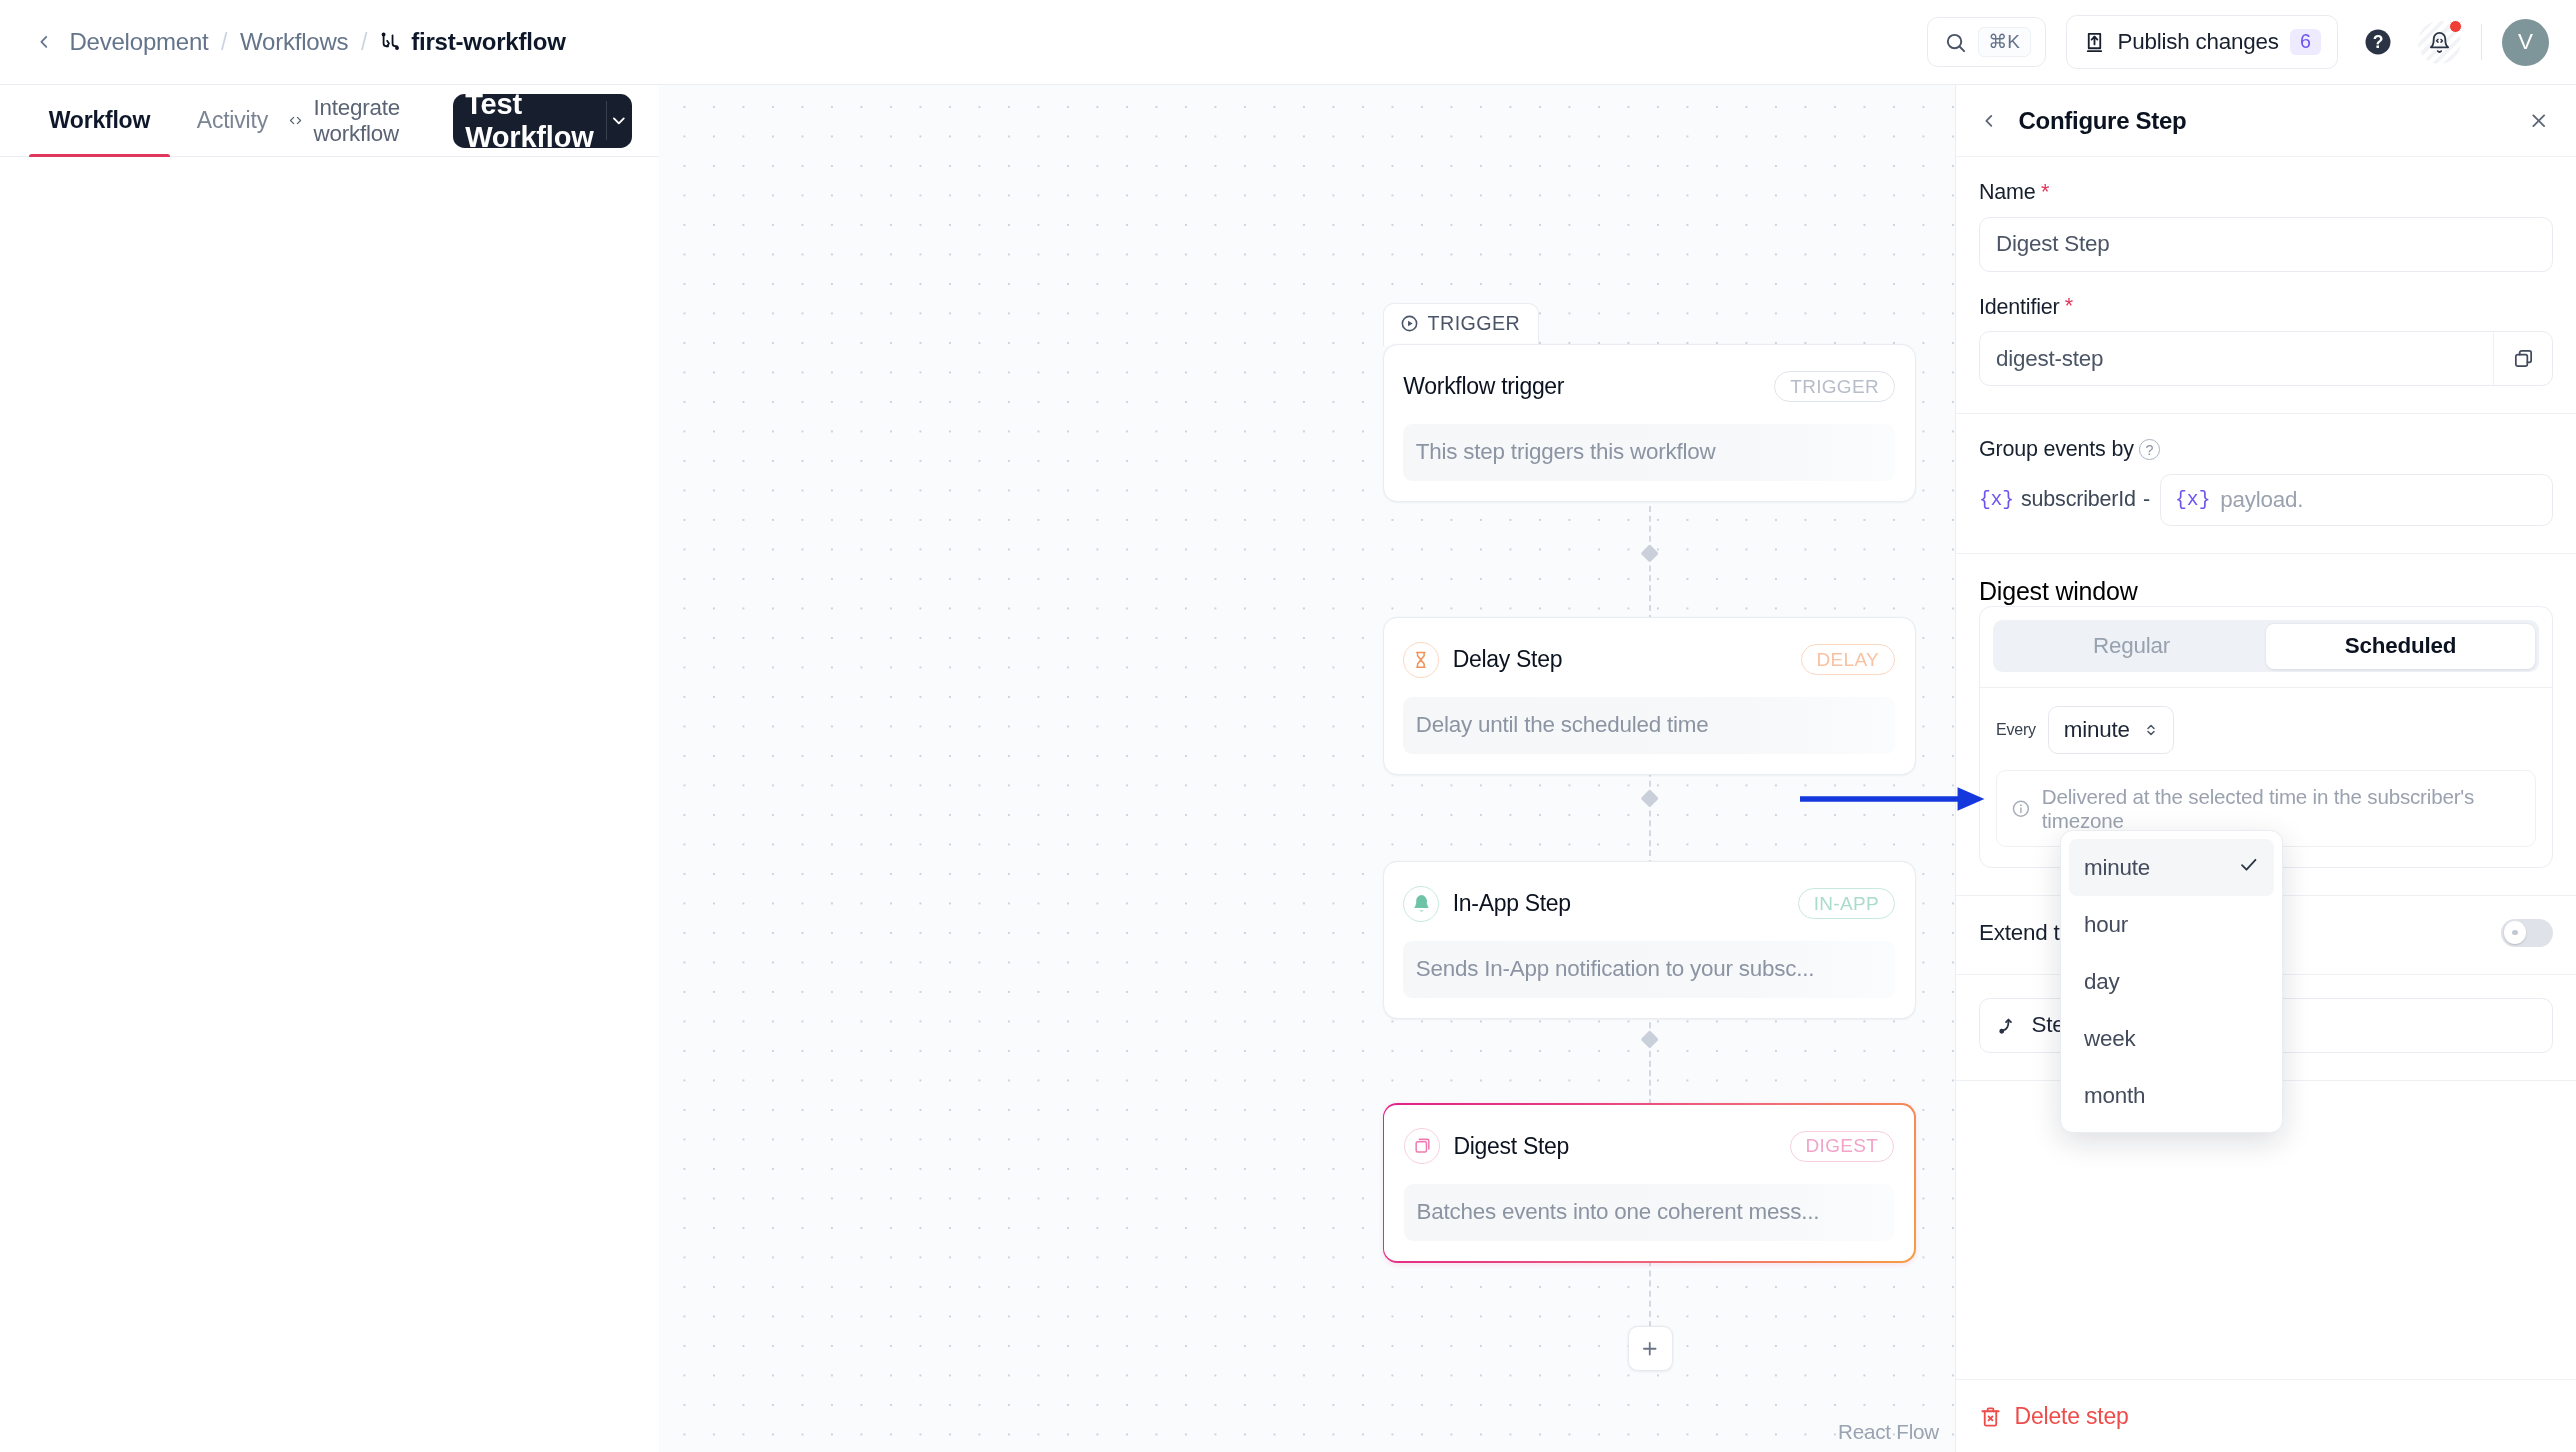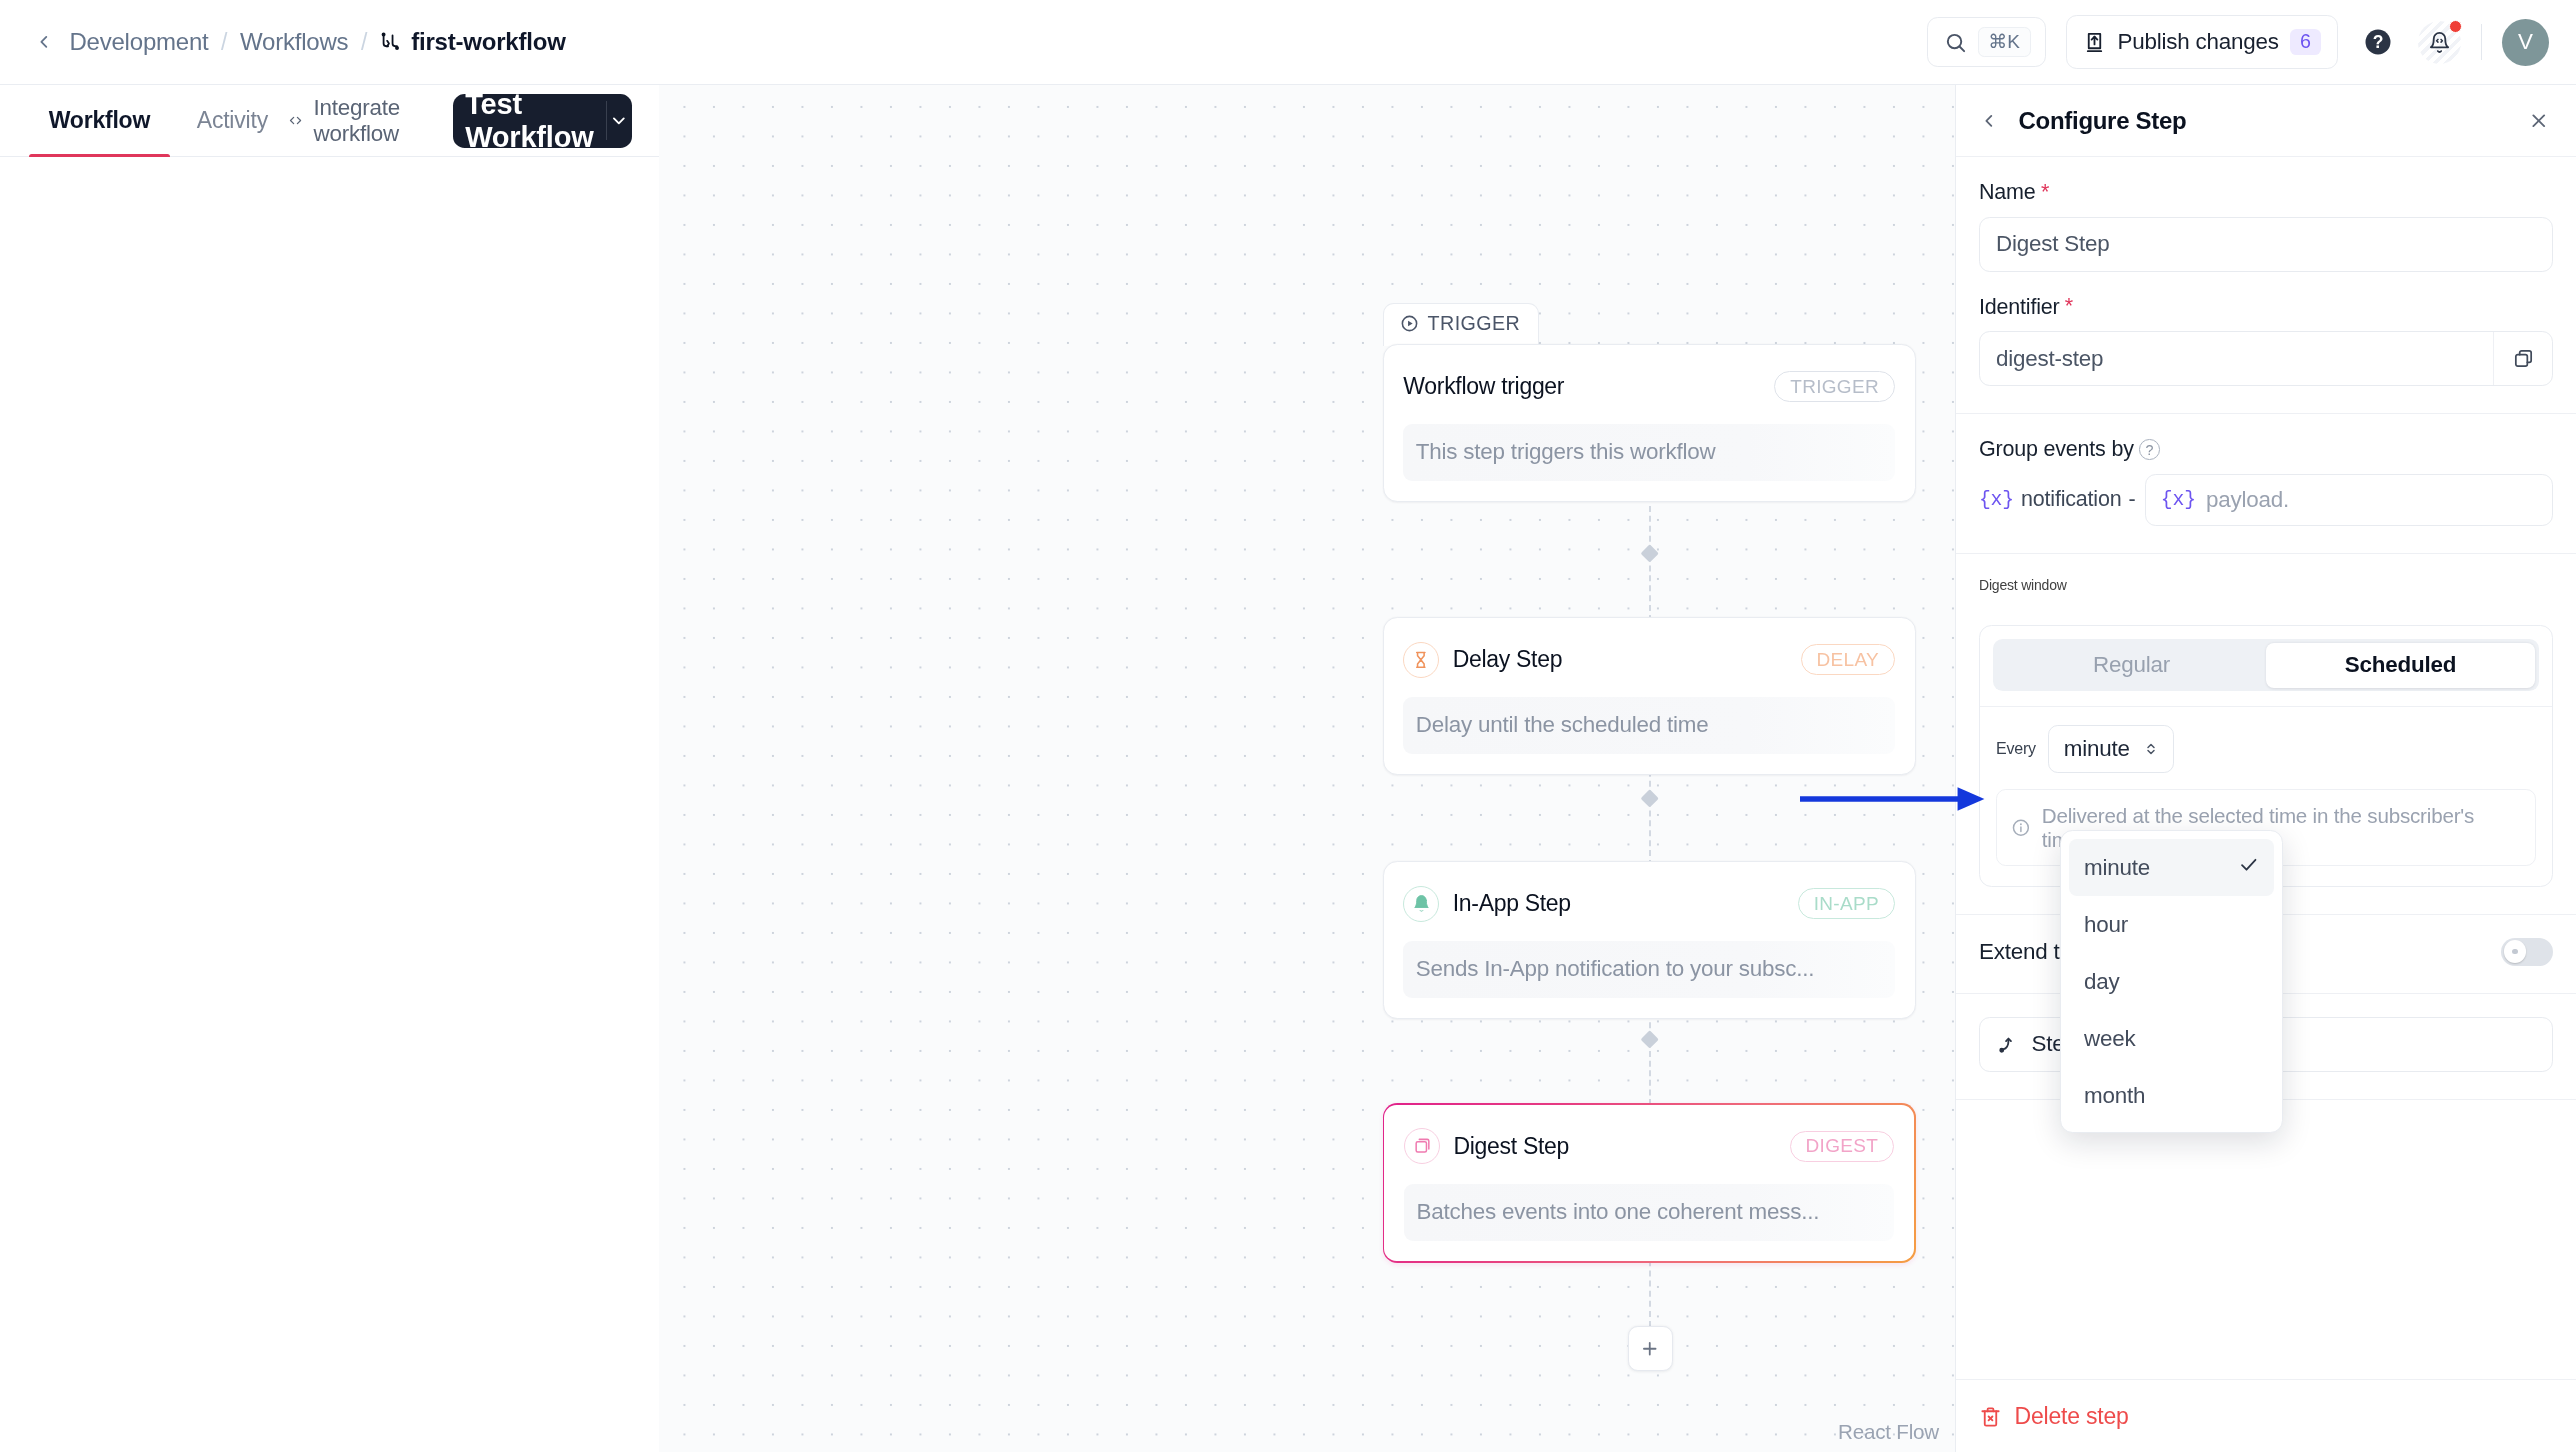--- a/index.html
+++ b/index.html
@@ -200,21 +200,21 @@
     color: #8a93a1; font-size: 14.3px; display:inline-flex; align-items:center; justify-content:center; cursor: pointer; }
   .group-row { display: flex; align-items: center; gap: 9.8px; }
   .var-chip { display: flex; align-items: center; gap: 7.2px; font-size: 21.5px; color: #3d4757; white-space: nowrap; letter-spacing: -0.2px; }
   .braces { color: #6d54f0; font-size: 19.7px; font-family: "Liberation Mono", monospace; }
   .group-inp {
     flex: 1; height: 52px; border: 1.4px solid #e8ebf0; border-radius: 10.7px;
     display: flex; align-items: center; gap: 9.8px; padding: 0 14.3px; cursor: text;
   }
   .group-ph { font-size: 22.4px; color: #9aa2b0; letter-spacing: -0.2px; }
 
-  .sec-title { font-size: 14px; color: #404040; margin-bottom: 32px; letter-spacing: -0.2px; }
+  .sec-title { font-size: 25px; color: #000000; margin-bottom: 0; letter-spacing: -0.2px; }
   .digest-card { border: 1.4px solid #eaedf2; border-radius: 12.5px; overflow: hidden; }
   .seg-wrap { padding: 13.4px 13.4px 15px; }
   .seg {
     background: #eef1f5; border-radius: 9.8px; display: flex; padding: 3.6px; height: 52px;
   }
   .seg-opt {
     flex: 1; display: flex; align-items: center; justify-content: center;
     font-size: 22.4px; color: #98a1af; cursor: pointer; border-radius: 8px; letter-spacing: -0.2px;
   }
   .seg-opt.on { background: #fff; color: #0b1220; font-weight: 700; box-shadow: 0 0.9px 2.7px rgba(16,24,40,.10); }
@@ -510,21 +510,21 @@
         </div>
 
         <div class="sec">
           <div class="lbl">
             <span>Group events by</span>
             <span class="help-ico">?</span>
           </div>
           <div class="group-row">
             <span class="var-chip">
               <span class="braces">{x}</span>
-              <span>notification</span>
+              <span>subscriberId</span>
               <span>-</span>
             </span>
             <div class="group-inp">
               <span class="braces">{x}</span>
               <span class="group-ph">payload.</span>
             </div>
           </div>
         </div>
 
         <div class="sec">

